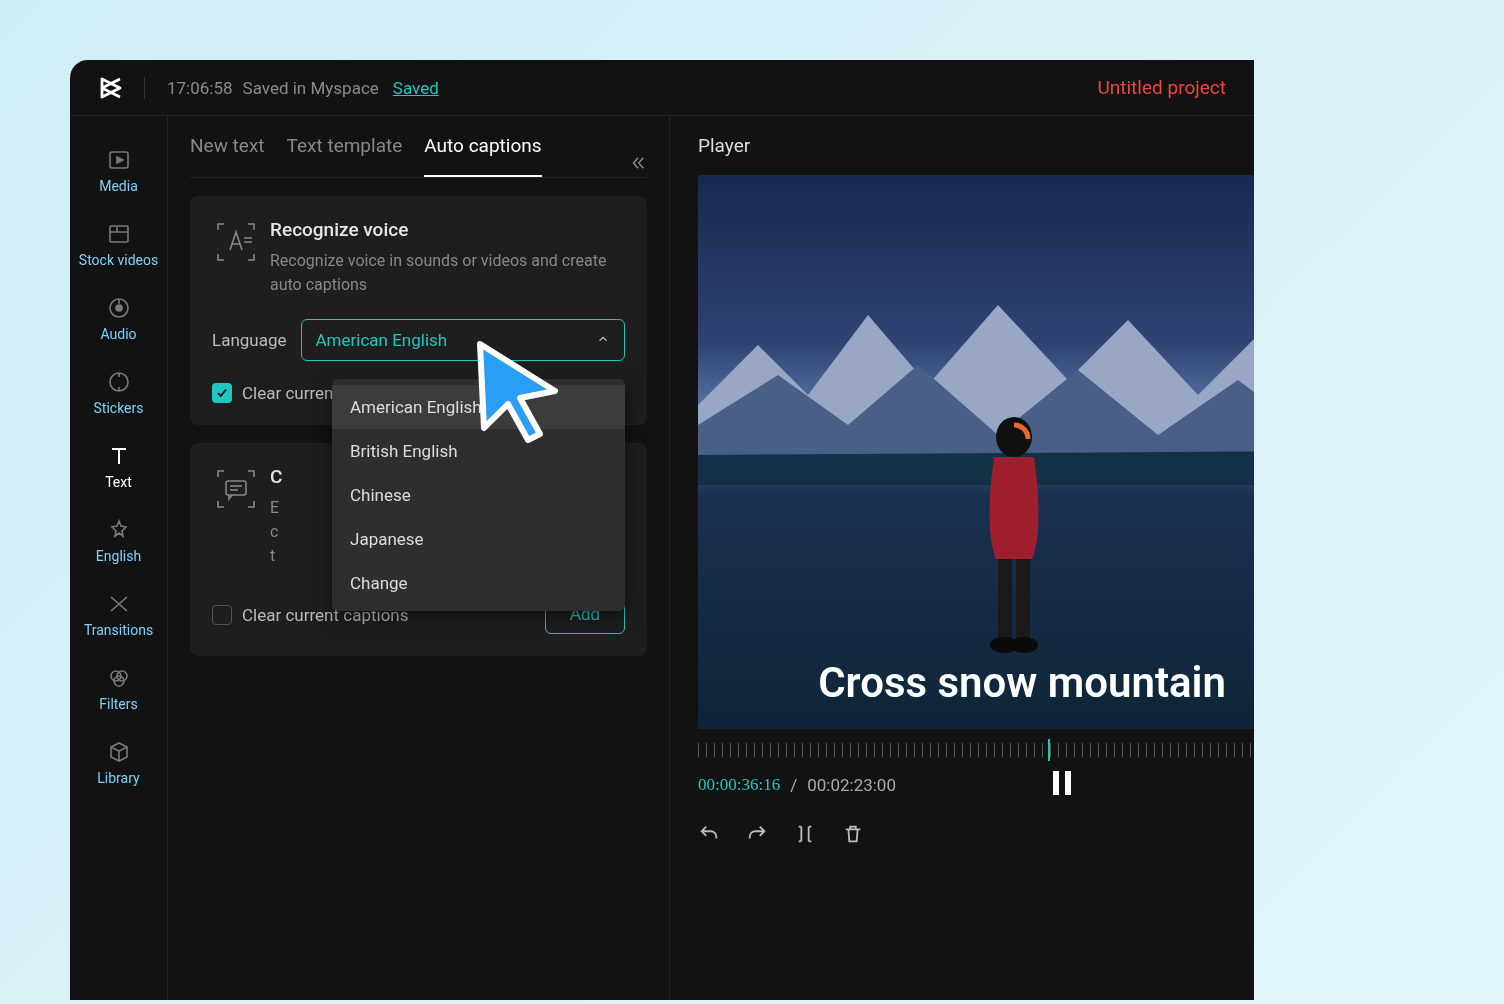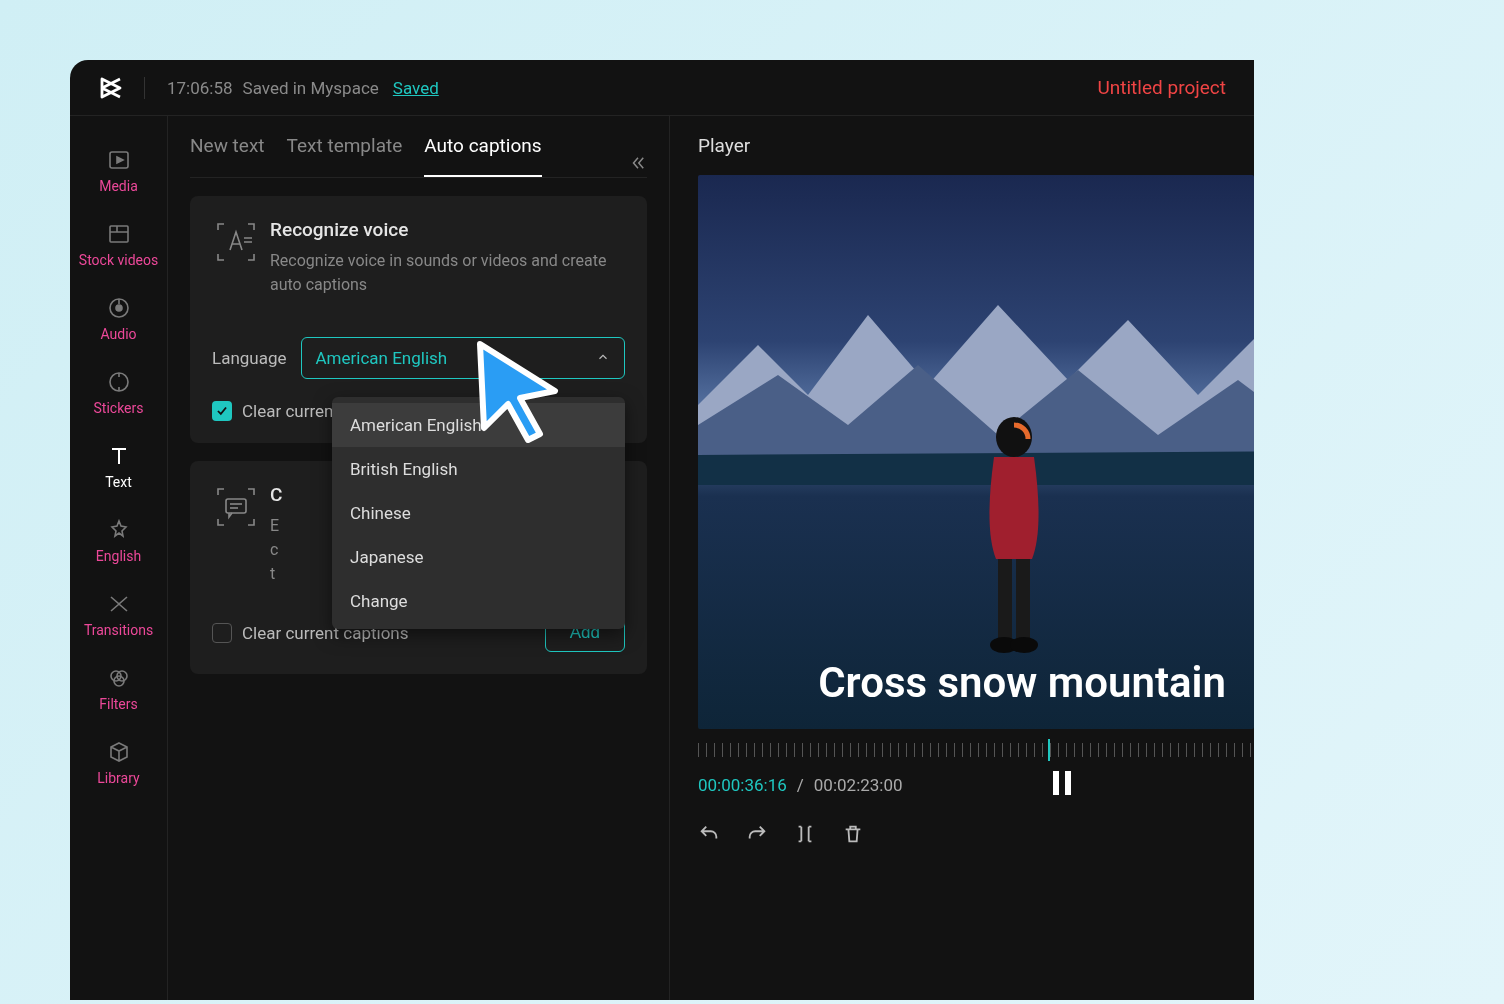--- a/index.html
+++ b/index.html
@@ -55,21 +55,21 @@
       display: flex;
       flex-direction: column;
       padding-top: 18px;
     }
     .side-item {
       display: flex;
       flex-direction: column;
       align-items: center;
       gap: 6px;
       padding: 14px 0;
-      color: #ec4899;
+      color: #7dd3fc;
       cursor: pointer;
       font-size: 14px;
     }
     .side-item.active { color: #ffffff; }
     .side-item svg { width: 24px; height: 24px; }
     .side-item.active svg { stroke: #fff; }
     .panel {
       width: 502px;
       background: #121212;
       border-right: 1px solid #232323;
@@ -109,21 +109,21 @@
     .card-icon-box {
       width: 48px; height: 48px;
       display: flex; align-items: center; justify-content: center;
       flex-shrink: 0;
     }
     .card-title { color: #e6e6e6; font-size: 19px; font-weight: 500; margin-bottom: 8px; }
     .card-desc { color: #888; font-size: 16px; line-height: 1.5; }
     .row {
       display: flex;
       align-items: center;
-      margin-top: 40px;
+      margin-top: 22px;
       gap: 14px;
     }
     .label { color: #bbb; font-size: 17px; }
     .select {
       flex: 1;
       border: 1.5px solid #1fc7c0;
       border-radius: 6px;
       height: 42px;
       display: flex;
       align-items: center;
@@ -234,21 +234,21 @@
       width: 2px;
       height: 22px;
       background: #1fc7c0;
     }
     .timebar {
       display: flex;
       align-items: center;
       margin-top: 8px;
       gap: 10px;
     }
-    .time-current { color: #1fc7c0; font-size: 17px; }
+    .time-current { color: #1fc7c0; font-size: 17px; font-family: Liberation Serif, serif; }
     .time-total { color: #aaa; font-size: 17px; }
     .pause { margin-left: auto; margin-right: 180px; color: #fff; cursor: pointer; }
     .toolbar {
       display: flex;
       gap: 26px;
       margin-top: 22px;
       padding-bottom: 12px;
       color: #bbb;
     }
     .toolbar-btn { cursor: pointer; width: 22px; height: 22px; display:flex; align-items:center; justify-content:center;}

